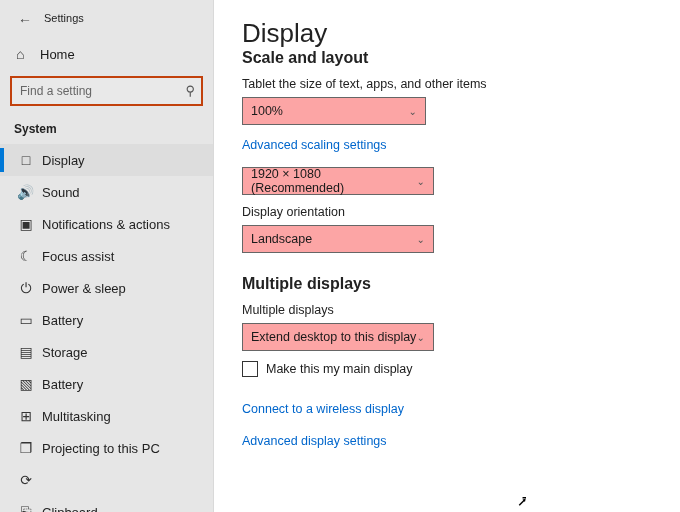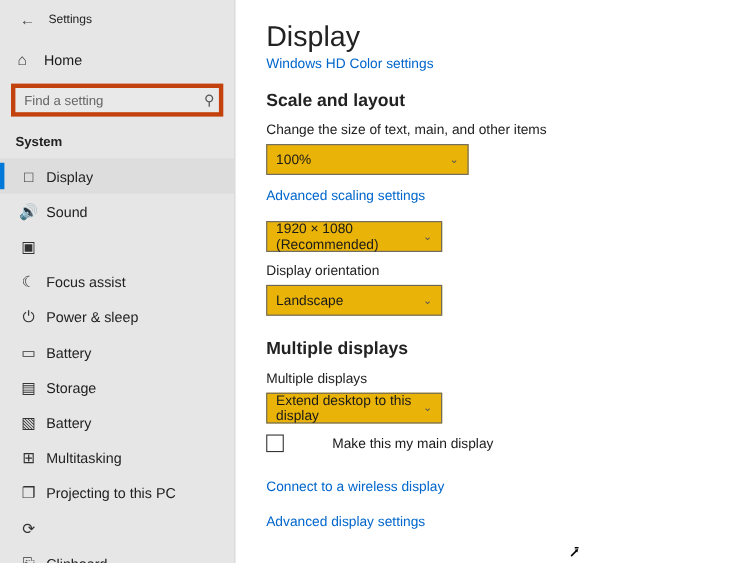--- a/index.html
+++ b/index.html
@@ -6,43 +6,43 @@
   html, body { margin:0; padding:0; width:680px; height:512px; font-family: "Segoe UI", Arial, sans-serif; background:#fff; color:#1a1a1a; overflow:hidden; }
   .app { display:flex; width:680px; height:512px; }
   
   .sidebar { width:214px; min-width:214px; height:512px; background:#e6e6e6; border-right:1px solid #d9d9d9; padding-top:6px; position:relative; }
   .back-row { display:flex; align-items:center; height:24px; padding-left:18px; }
   .back-arrow { font-size:14px; color:#444; width:20px; }
   .title { font-size:11px; color:#222; margin-left:6px;text-align:right; }
   .home-row { display:flex; align-items:center; height:32px; padding-left:16px; margin-top:8px; font-size:13px; }
   .home-row .icn { width:24px; font-size:14px; color:#333; }
   .search-wrap { margin:6px 10px 0 10px; position:relative; }
-  .search { width:100%; height:30px; border:4px solid #c2410c; background:#e9e9e9; font-size:12px; padding:0 28px 0 8px; color:#a16207; }
+  .search { width:100%; height:30px; border:2px solid #c2410c; background:#e9e9e9; font-size:12px; padding:0 28px 0 8px; color:#a16207; }
   .search::placeholder { color:#666; }
   .search-icon { position:absolute; right:8px; top:7px; font-size:13px; color:#555; }
   .group-label { font-size:12px; font-weight:700; color:#222; padding:16px 0 8px 14px; }
   .nav-item { display:flex; align-items:center; height:32px; padding-left:14px; font-size:13px; color:#222; cursor:pointer; position:relative; }
   .nav-item.selected::before { content:""; position:absolute; left:0; top:4px; bottom:4px; width:4px; background:#0078d7; }
   .nav-item.selected { background:#ddd; }
   .nav-item .icn { width:24px; display:inline-flex; justify-content:center; color:#333; font-size:14px; }
   .nav-item .lbl { padding-left:4px; }
   
   .content { flex:1; padding:18px 28px 0 28px; overflow:hidden; position:relative; }
   h1.page-title { margin:0 0 0 0; font-weight:400; font-size:26px; letter-spacing:0; color:#222; }
   .link { color:#0066cc; font-size:12.5px; text-decoration:none; cursor:pointer; display:inline-block; }
   .top-link-trunc { margin-top:2px; margin-bottom:18px; display:block; line-height:14px; overflow:hidden; }
   h2.section { margin:0 0 10px 0; font-weight:600; font-size:16px; color:#222; }
   .field-label { font-size:12.5px; color:#222; margin-bottom:6px; }
-  .dropdown { width:184px; height:28px; border:1px solid #666; display:flex; align-items:center; justify-content:space-between; padding:0 8px; font-size:12.5px; background:#eab308; cursor:pointer; }
-  .dropdown.wide { width:160px; }
+  .dropdown { width:184px; height:28px; border:1px solid #666; display:flex; align-items:center; justify-content:space-between; padding:0 8px; font-size:12.5px; background:#fca5a5; cursor:pointer; }
+  .dropdown.wide { width:192px; }
   .chev { font-size:10px; color:#555; }
   .spacer10 { height:10px; }
   .spacer14 { height:14px; }
   .spacer22 { height:22px; }
-  .checkbox-row { display:flex; align-items:center; font-size:12.5px; margin-top:10px;gap:36px; }
+  .checkbox-row { display:flex; align-items:center; font-size:12.5px; margin-top:10px; }
   .checkbox { width:16px; height:16px; border:1px solid #333; margin-right:8px; background:#fff; }
   .cursor { position:absolute; left:304px; top:492px; font-size:14px; pointer-events:none; color:#000; }
 </style>
 </head>
 <body>
 
 <div class="app">
 
   <div class="sidebar">
     <div class="back-row">
@@ -63,20 +63,21 @@
         <div class="nav-item selected">
           <span class="icn">□</span>
           <span class="lbl">Display</span>
         </div>
         <div class="nav-item">
           <span class="icn">🔊</span>
           <span class="lbl">Sound</span>
         </div>
         <div class="nav-item">
           <span class="icn">▣</span>
+          <span class="lbl">Notifications &amp; actions</span>
         </div>
         <div class="nav-item">
           <span class="icn">☾</span>
           <span class="lbl">Focus assist</span>
         </div>
         <div class="nav-item">
           <span class="icn">⏻</span>
           <span class="lbl">Power &amp; sleep</span>
         </div>
         <div class="nav-item">
@@ -104,24 +105,23 @@
         </div>
         <div class="nav-item">
           <span class="icn">⎘</span>
           <span class="lbl">Clipboard</span>
         </div>
       </div>
   </div>
 
   <div class="content">
     <h1 class="page-title">Display</h1>
-    <span class="link top-link-trunc">Windows HD Color settings</span>
 
     <h2 class="section">Scale and layout</h2>
-    <div class="field-label">Change the size of text, main, and other items</div>
+    <div class="field-label">Tablet the size of text, apps, and other items</div>
     <div class="dropdown">
       <span>100%</span>
       <span class="chev">⌄</span>
     </div>
     <div class="spacer10"></div>
     <span class="link">Advanced scaling settings</span>
     <div class="spacer14"></div>
 
     <div class="dropdown wide">
       <span>1920 × 1080 (Recommended)</span>

